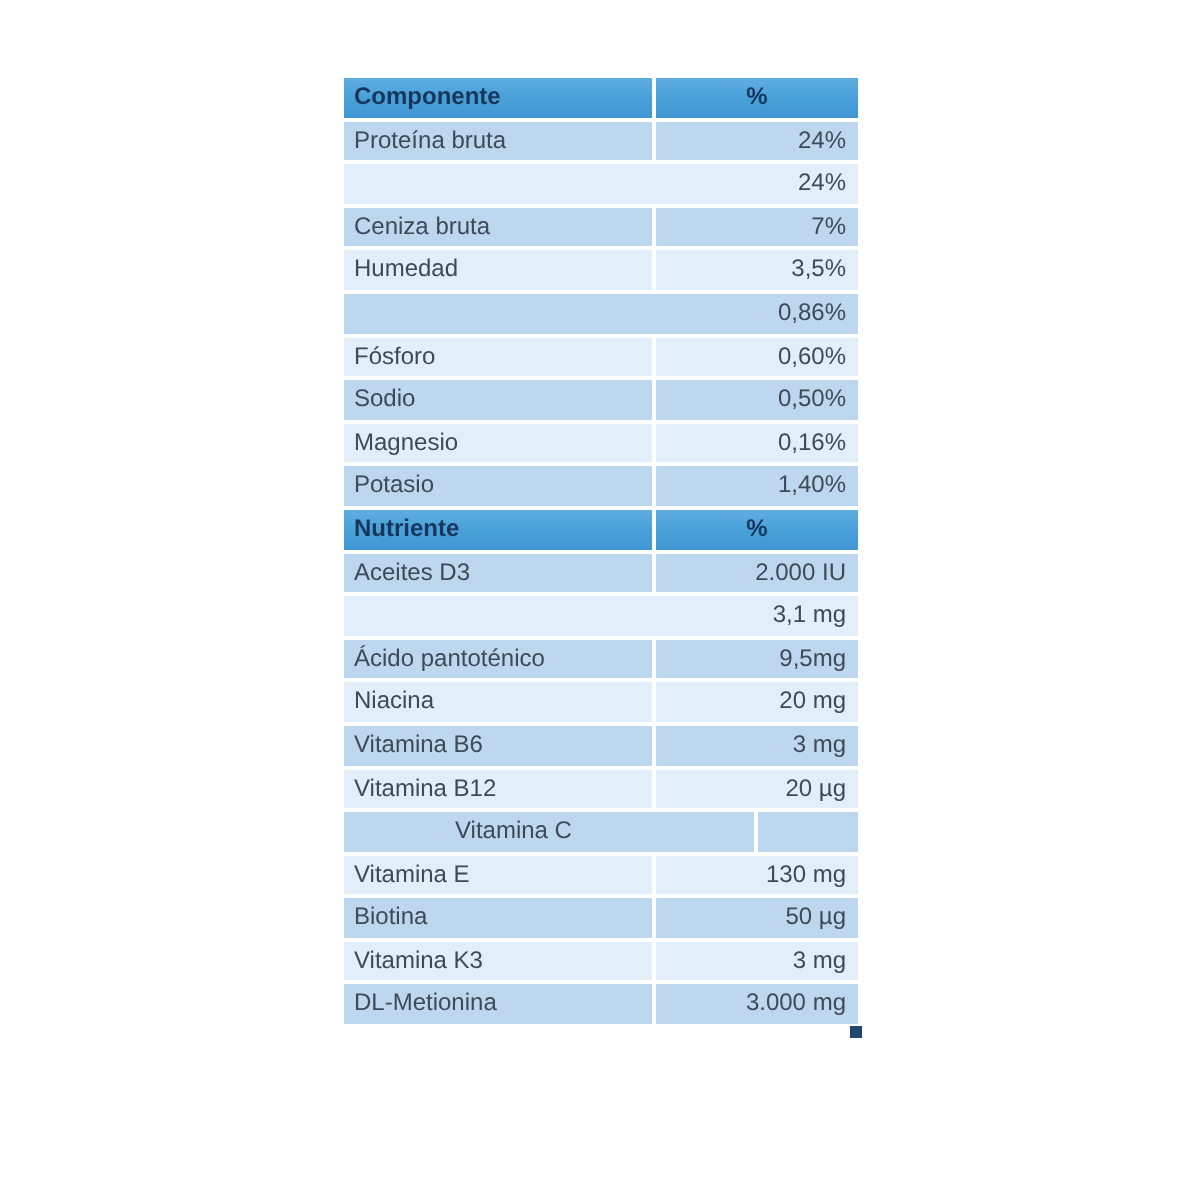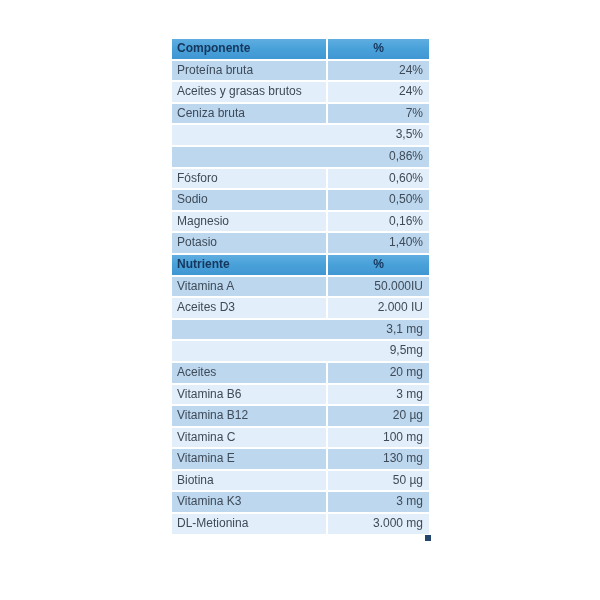--- a/index.html
+++ b/index.html
@@ -70,28 +70,28 @@
     <div class="row header-row">
       <span class="cell-label">Componente</span>
       <span class="cell-value">%</span>
     </div>
     <div class="rows">
         <div class="row">
           <span class="cell-label">Proteína bruta</span>
           <span class="cell-value">24%</span>
         </div>
         <div class="row">
-          <span class="cell-label">Aceites y grasas brutos</span>
           <span class="cell-value">24%</span>
         </div>
         <div class="row">
           <span class="cell-label">Ceniza bruta</span>
           <span class="cell-value">7%</span>
         </div>
         <div class="row">
+          <span class="cell-label">Humedad</span>
           <span class="cell-value">3,5%</span>
         </div>
         <div class="row">
           <span class="cell-value">0,86%</span>
         </div>
         <div class="row">
           <span class="cell-label">Fósforo</span>
           <span class="cell-value">0,60%</span>
         </div>
         <div class="row">
@@ -109,48 +109,44 @@
       </div>
   </div>
 
   <div class="section">
     <div class="row header-row">
       <span class="cell-label">Nutriente</span>
       <span class="cell-value">%</span>
     </div>
     <div class="rows">
         <div class="row">
-          <span class="cell-label">Vitamina A</span>
-          <span class="cell-value">50.000IU</span>
-        </div>
-        <div class="row">
           <span class="cell-label">Aceites D3</span>
           <span class="cell-value">2.000 IU</span>
         </div>
         <div class="row">
           <span class="cell-value">3,1 mg</span>
         </div>
         <div class="row">
+          <span class="cell-label">Ácido pantoténico</span>
           <span class="cell-value">9,5mg</span>
         </div>
         <div class="row">
-          <span class="cell-label">Aceites</span>
+          <span class="cell-label">Niacina</span>
           <span class="cell-value">20 mg</span>
         </div>
         <div class="row">
           <span class="cell-label">Vitamina B6</span>
           <span class="cell-value">3 mg</span>
         </div>
         <div class="row">
           <span class="cell-label">Vitamina B12</span>
           <span class="cell-value">20 µg</span>
         </div>
         <div class="row">
           <span class="cell-label">Vitamina C</span>
-          <span class="cell-value">100 mg</span>
         </div>
         <div class="row">
           <span class="cell-label">Vitamina E</span>
           <span class="cell-value">130 mg</span>
         </div>
         <div class="row">
           <span class="cell-label">Biotina</span>
           <span class="cell-value">50 µg</span>
         </div>
         <div class="row">

